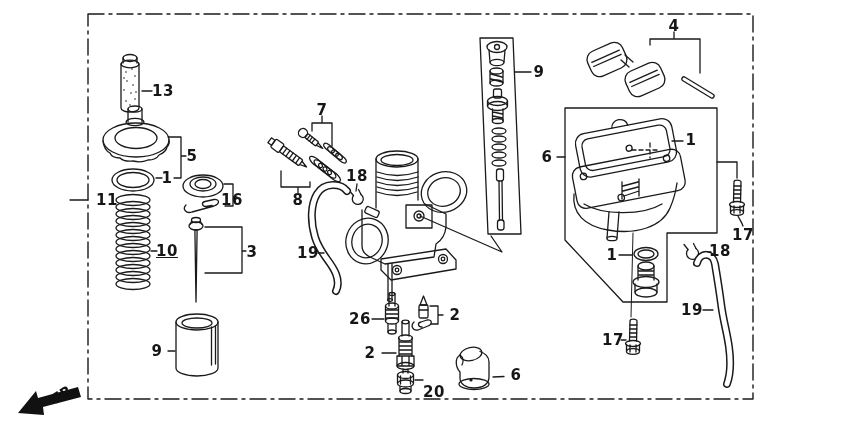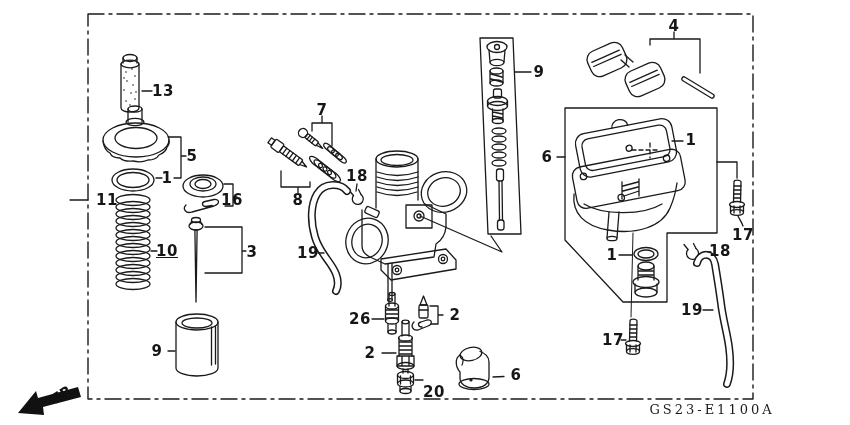--- a/index.html
+++ b/index.html
@@ -370,15 +370,14 @@
       <span class="callout" style="left: 692px; top: 310px;">19</span>
       <span class="callout" style="left: 613px; top: 340px;">17</span>
       <span class="callout" style="left: 360px; top: 319px;">26</span>
       <span class="callout" style="left: 370px; top: 353px;">2</span>
       <span class="callout" style="left: 455px; top: 315px;">2</span>
       <span class="callout" style="left: 434px; top: 392px;">20</span>
       <span class="callout" style="left: 516px; top: 375px;">6</span>
     </div>
 
 <div class="fr-label">FR.</div>
-<div class="diagram-code">GS23-E1100A</div>
 
 </div>
 
 </body></html>

